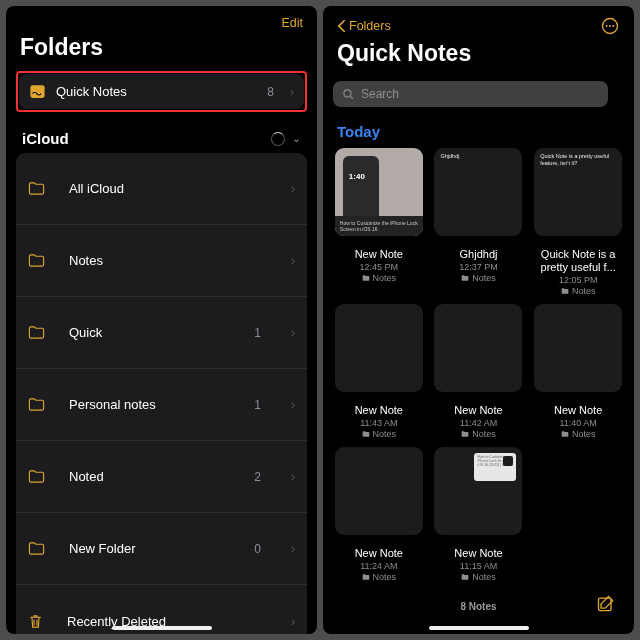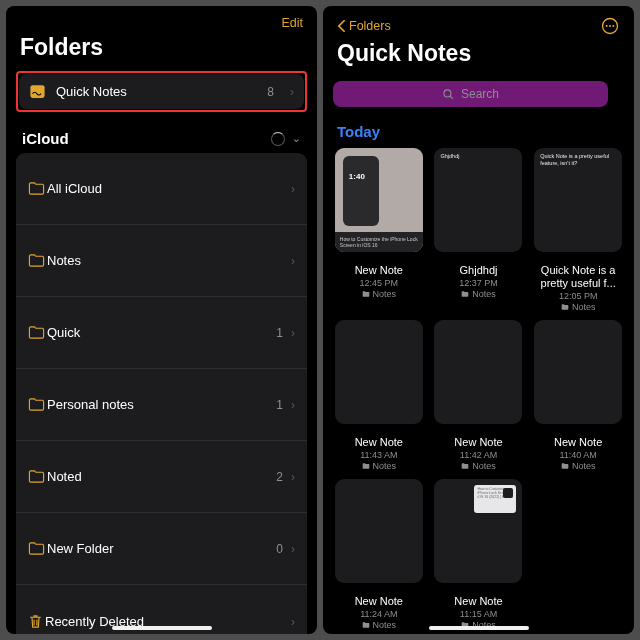--- a/index.html
+++ b/index.html
@@ -31,38 +31,38 @@
     padding:9px 10px; gap:10px;
   }
   .qn-icon{ width:17px;height:17px; }
   .qn-label{ color:#fff; font-size:13px; flex:1;}
   .count{ color:#8e8e93; font-size:12px;}
   .chev{ color:#56565a; font-size:12px; margin-left:6px;}
   .section-head{display:flex;justify-content:space-between;align-items:center;padding:18px 16px 6px 16px;}
   .section-title{color:#fff;font-weight:600;font-size:15px;}
   .spinner{width:14px;height:14px;border:1.5px solid #555;border-top-color:#ccc;border-radius:50%;}
   .list{background:#1c1c1e;border-radius:9px;margin:0 10px;}
-  .row{display:flex;align-items:center;gap:2px;padding:28px 12px;border-bottom:0.5px solid #2e2e30;}
+  .row{display:flex;align-items:center;gap:24px;padding:28px 12px;border-bottom:0.5px solid #2e2e30;}
   .row:last-child{border-bottom:none;}
   .folder-icon{width:17px;height:15px;}
   .trash-icon{width:15px;height:17px;}
   .row-label{color:#fff;font-size:13px;flex:1;}
   .bottombar{margin-top:auto;display:flex;justify-content:space-between;align-items:center;padding:12px 18px 16px 18px;}
   .bottombar-center{color:#9a9a9f;font-size:10px;font-weight:bold;}
   .compose-icon,.newfolder-icon{color:#e0a62e;}
   .home-indicator{position:absolute;bottom:4px;left:50%;transform:translateX(-50%);width:100px;height:4px;background:#f1f1f1;border-radius:3px;}
 
   
-  .search{margin:4px 26px 12px 10px;background:#701a75;border-radius:8px;display:flex;align-items:center;gap:6px;padding:6px 9px;justify-content:center;}
+  .search{margin:4px 26px 12px 10px;background:#404040;border-radius:8px;display:flex;align-items:center;gap:6px;padding:6px 9px;}
   .search-icon{color:#8e8e93;}
   .search-text{color:#8e8e93;font-size:12px;}
   .today-head{color:#3b82f6;font-weight:700;font-size:15px;padding:4px 14px 8px 14px;}
   .grid{display:grid;grid-template-columns:repeat(3,1fr);gap:8px 8px;padding:0 10px;}
   .card{display:flex;flex-direction:column;align-items:center;}
-  .thumb{width:88px;height:104px;background:#1c1c1e;border-radius:9px;position:relative;overflow:hidden;}
+  .thumb{width:88px;height:88px;background:#1c1c1e;border-radius:9px;position:relative;overflow:hidden;}
   .thumb.light{background:#b1aaa6;}
   .thumb.light .mini-phone{position:absolute;left:8px;top:8px;width:36px;height:70px;background:#2a2a2c;border-radius:6px;}
   .thumb.light .mini-phone .time{color:#fff;font-size:8px;font-weight:700;position:absolute;top:16px;left:6px;}
   .thumb.light .cap{position:absolute;bottom:0;left:0;right:0;background:#232325;color:#c8c8cc;font-size:5px;padding:4px 5px;line-height:1.2;}
   .tinytext{color:#e9e9ec;font-size:5.5px;padding:5px 6px;line-height:1.25;}
   .thumb .mini-box{position:absolute;right:6px;top:6px;width:42px;height:28px;background:#e7e7ea;border-radius:3px;}
   .thumb .mini-box::after{content:"";position:absolute;right:3px;top:3px;width:10px;height:10px;background:#1c1c1e;border-radius:2px;}
   .thumb .mini-box .mt{color:#666;font-size:3.5px;padding:3px 3px;line-height:1.1;}
   .card-title{color:#fff;font-size:11px;margin-top:12px;max-width:90px;text-align:center;white-space:nowrap;overflow:hidden;text-overflow:ellipsis;}
   .card-title.wrap{white-space:normal;line-height:1.15;}

